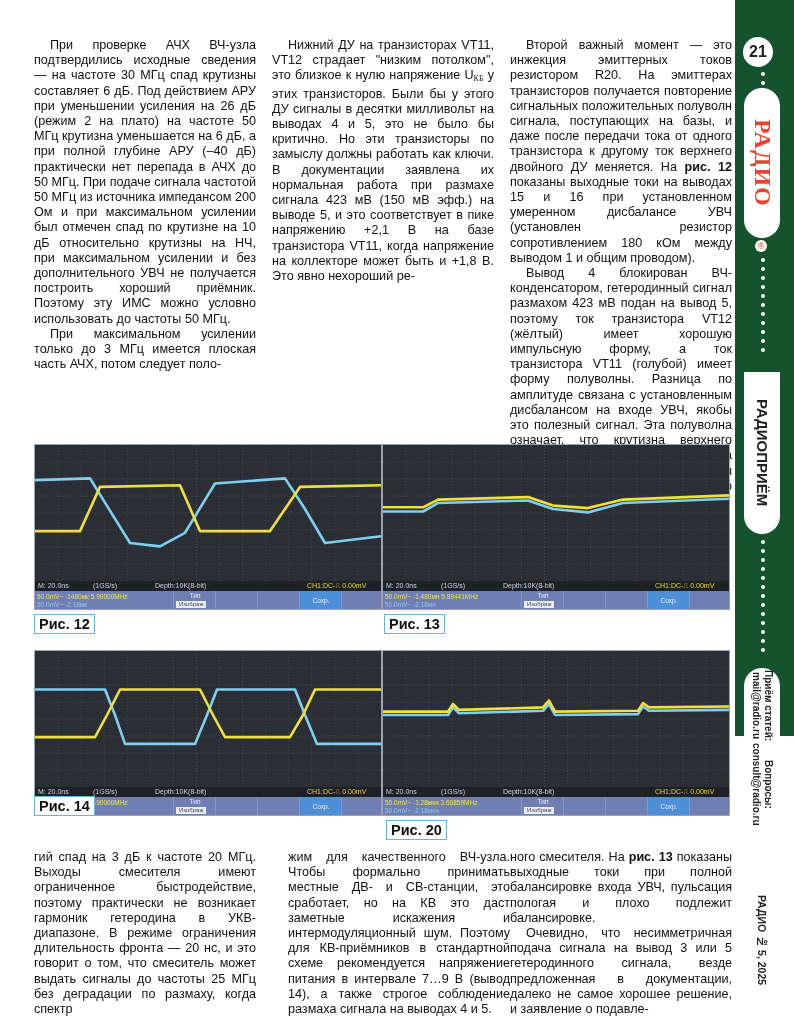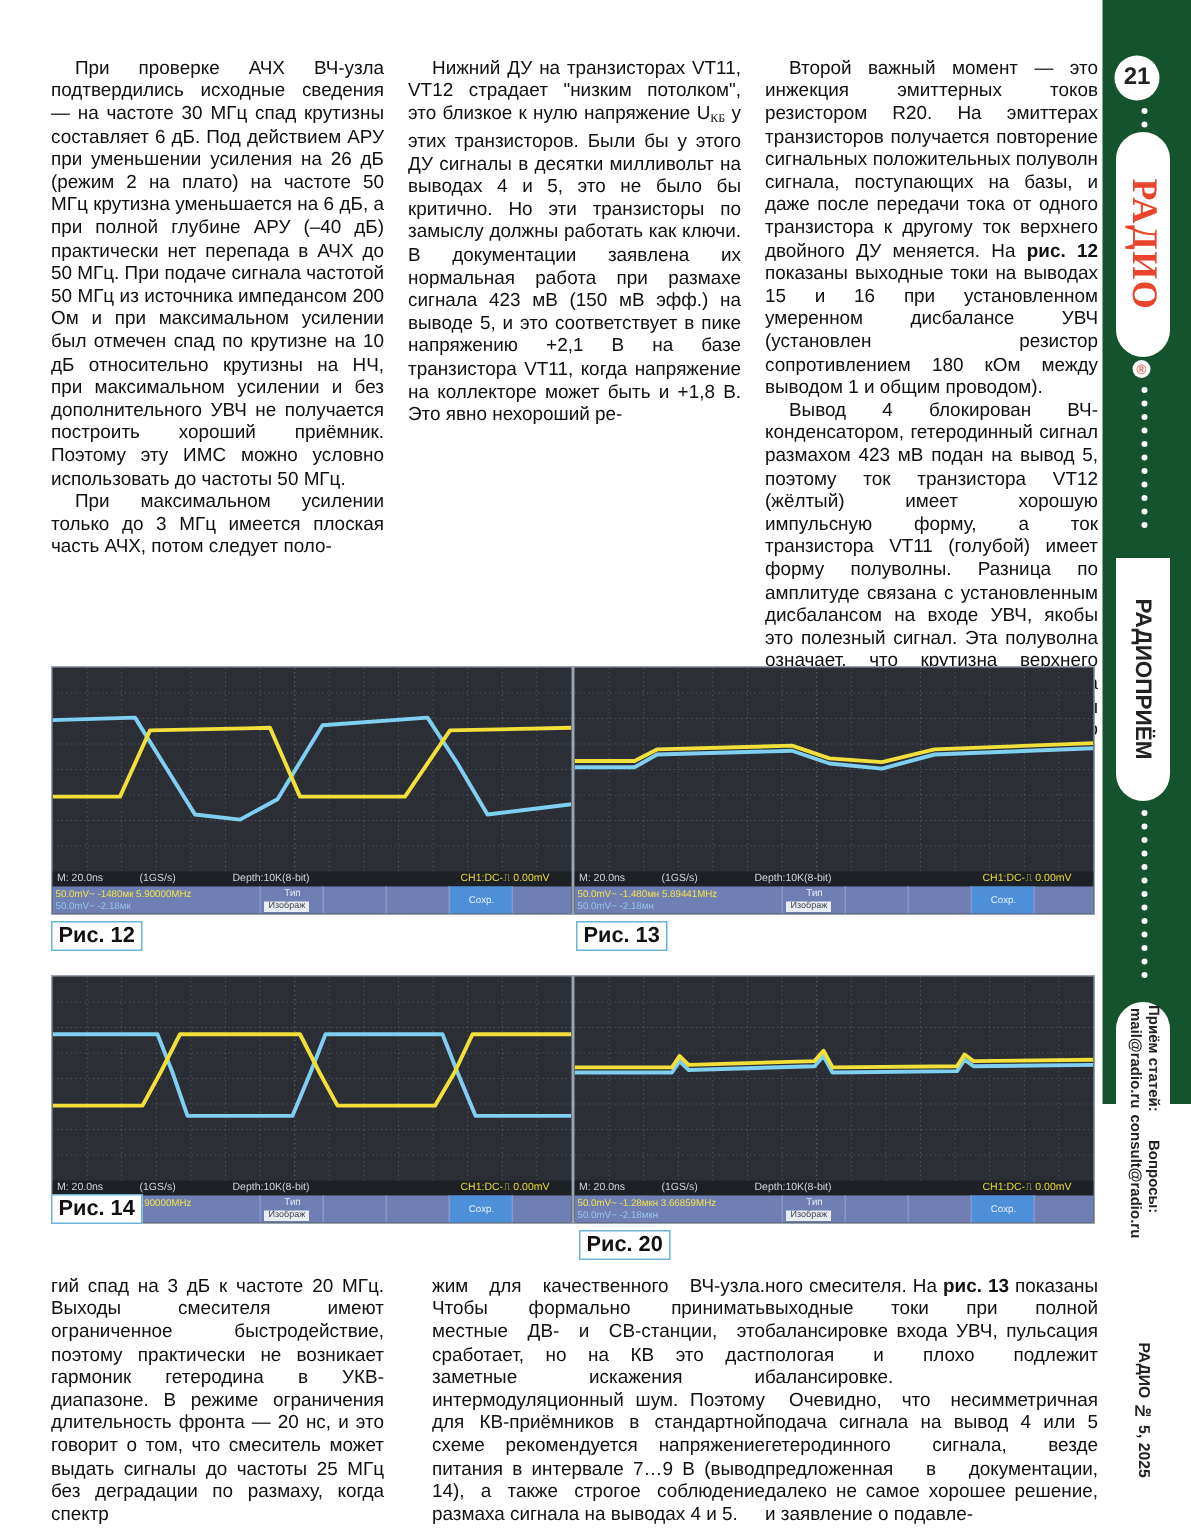--- a/index.html
+++ b/index.html
@@ -320,21 +320,21 @@
 <div class="caption" style="left:386px; top:820px;">Рис. 20</div>
 
 <div id="col1b" class="col">
   <p class="noindent">гий спад на 3 дБ к частоте 20 МГц. Выходы смесителя имеют ограниченное быстродействие, поэтому практически не возникает гармоник гетеродина в УКВ-диапазоне. В режиме ограничения длительность фронта — 20 нс, и это говорит о том, что смеситель может выдать сигналы до частоты 25 МГц без деградации по размаху, когда спектр</p>
 </div>
 <div id="col2b" class="col">
   <p class="noindent">жим для качественного ВЧ-узла. Чтобы формально принимать местные ДВ- и СВ-станции, это сработает, но на КВ это даст заметные искажения и интермодуляционный шум. Поэтому для КВ-приёмников в стандартной схеме рекомендуется напряжение питания в интервале 7…9 В (вывод 14), а также строгое соблюдение размаха сигнала на выводах 4 и 5.</p>
 </div>
 <div id="col3b" class="col">
   <p class="noindent"><span>ного смесителя. На </span><b>рис. 13</b><span> показаны выходные токи при полной балансировке входа УВЧ, пульсация пологая и плохо подлежит балансировке.</span></p>
-  <p>Очевидно, что несимметричная подача сигнала на вывод 4 или 5 гетеродинного сигнала, везде предложенная в документации, далеко не самое хорошее решение, и заявление о подавле-</p>
+  <p>Очевидно, что несимметричная подача сигнала на вывод 3 или 5 гетеродинного сигнала, везде предложенная в документации, далеко не самое хорошее решение, и заявление о подавле-</p>
 </div>
 
 <div id="sidebar">
   <div class="pagenum">21</div>
   <div class="dots" style="top:72px;">
       <i></i>
       <i></i>
     </div>
   <div class="pill" style="top:88px; height:150px; background:#fff;">
     <div class="vtext" style="color:#e8452c; font-family:'Liberation Serif',serif; font-size:24px; letter-spacing:1px;">

